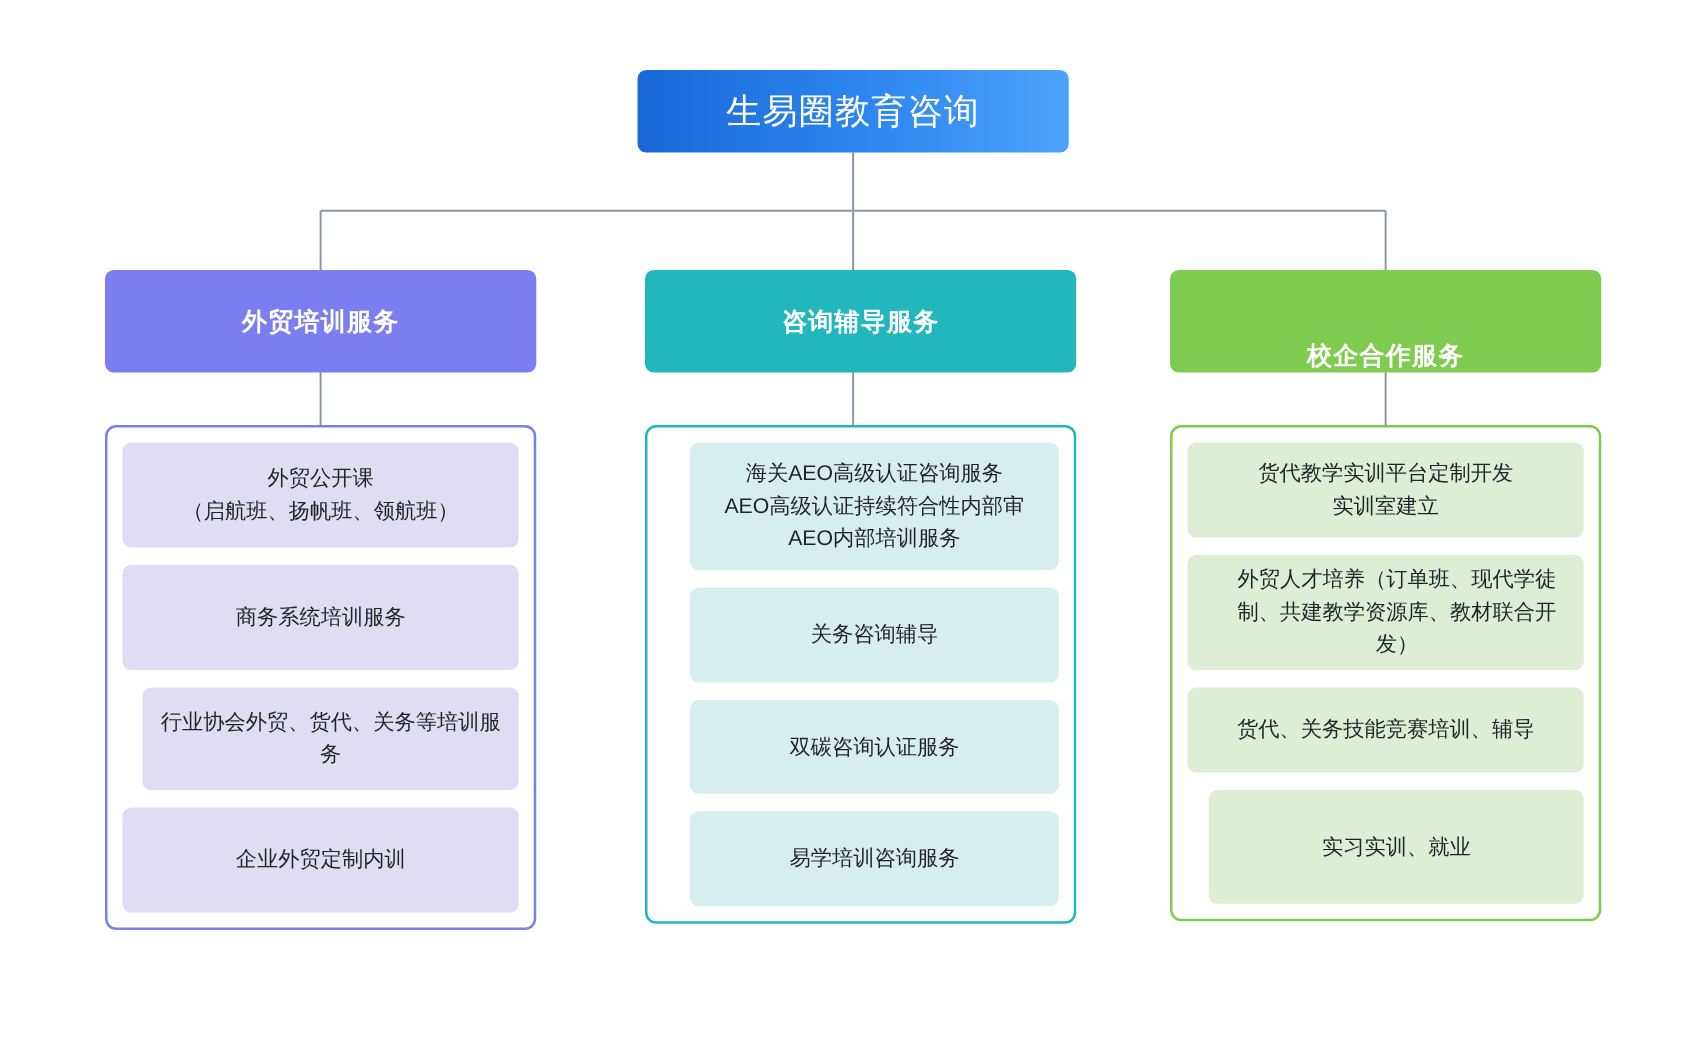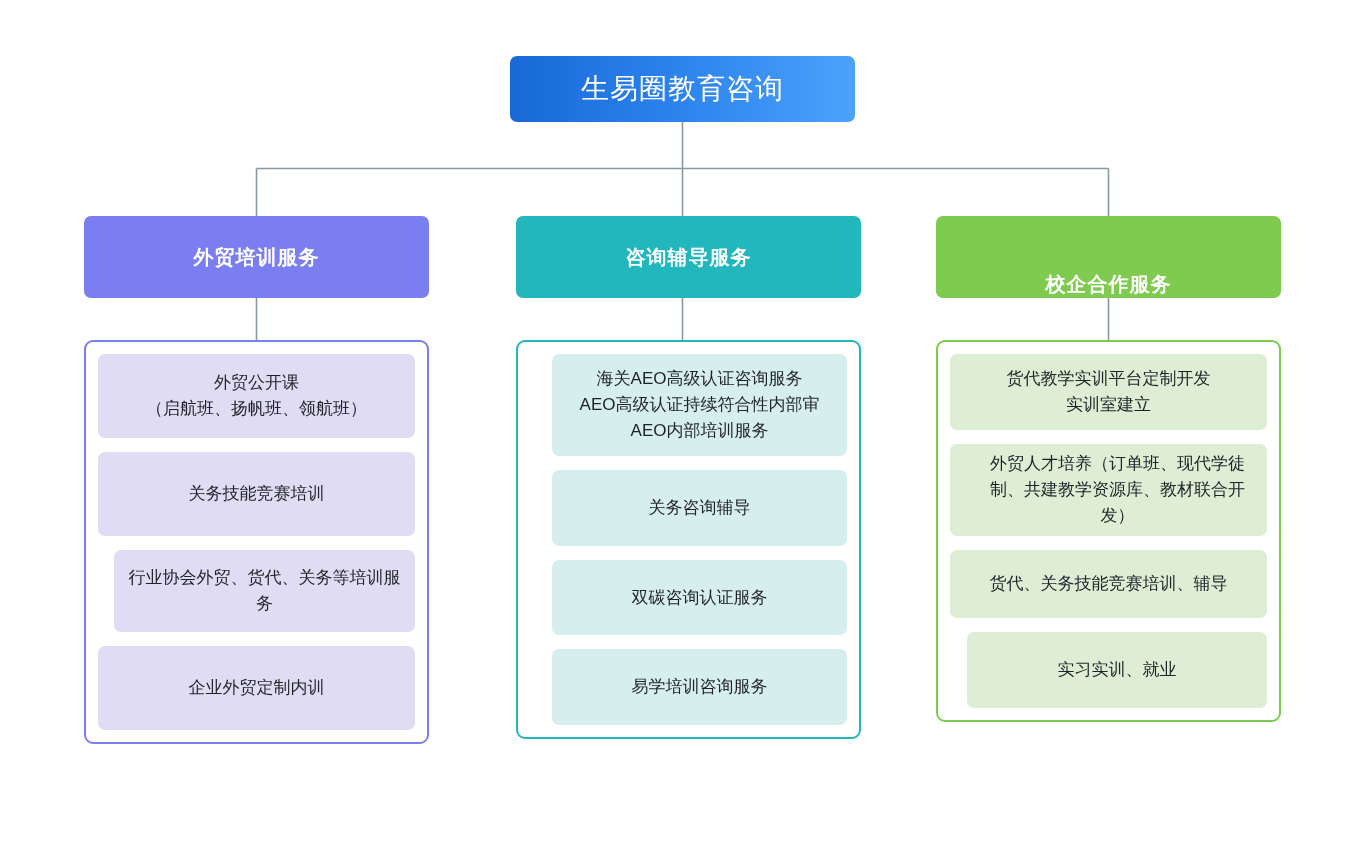--- a/index.html
+++ b/index.html
@@ -131,21 +131,21 @@
   .col-0 .card.h-4 { height: 84px; }
 
   .col-1 .card.h-1 { height: 102px; }
   .col-1 .card.h-2 { height: 76px; }
   .col-1 .card.h-3 { height: 75px; }
   .col-1 .card.h-4 { height: 76px; }
 
   .col-2 .card.h-1 { height: 76px; }
   .col-2 .card.h-2 { height: 92px; padding-left: 32px; }
   .col-2 .card.h-3 { height: 68px; }
-  .col-2 .card.h-4 { height: 76px; margin-left: 17px; }
+  .col-2 .card.h-4 { height: 91px; margin-left: 17px; }
 </style>
 </head>
 <body>
 
 <div id="chart-root">
 
   <svg id="connectors" viewBox="0 0 1360 844" xmlns="http://www.w3.org/2000/svg">
 
     <path d="M682.5 122 L682.5 168.5" stroke="#8a97a5" stroke-width="1.6" fill="none"></path>
 
@@ -167,21 +167,21 @@
   <div class="column col-0">
     <div class="col-header">
       <span class="col-title">外贸培训服务</span>
     </div>
     <div class="col-body">
       <div class="card h-1">
         <span class="card-text">外贸公开课
 （启航班、扬帆班、领航班）</span>
       </div>
       <div class="card h-2">
-        <span class="card-text">关务技能竞赛培训</span>
+        <span class="card-text">商务系统培训服务</span>
       </div>
       <div class="card h-3">
         <span class="card-text">行业协会外贸、货代、关务等培训服务</span>
       </div>
       <div class="card h-4">
         <span class="card-text">企业外贸定制内训</span>
       </div>
     </div>
   </div>
 

